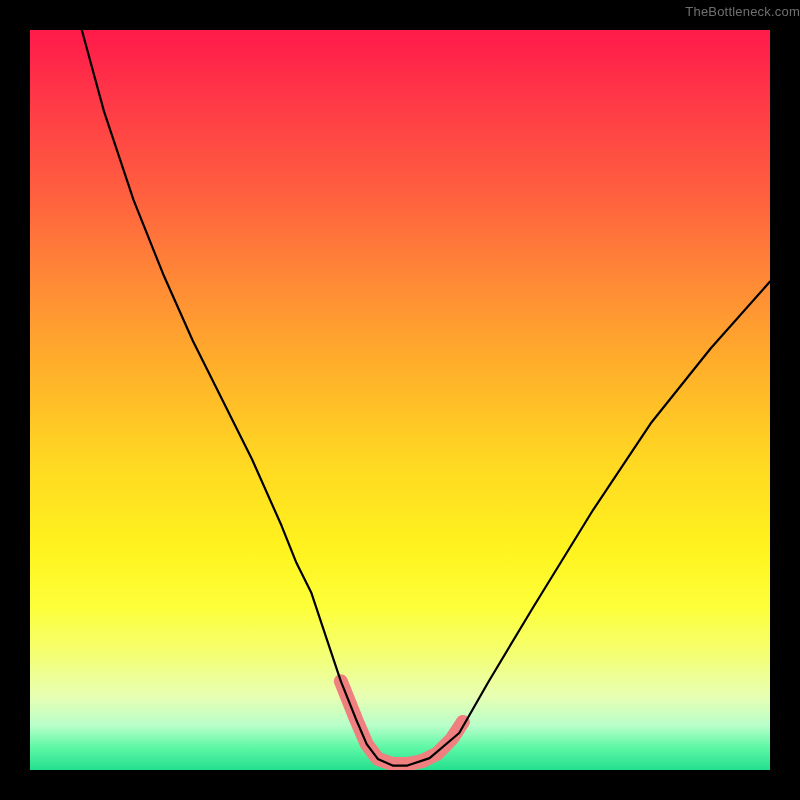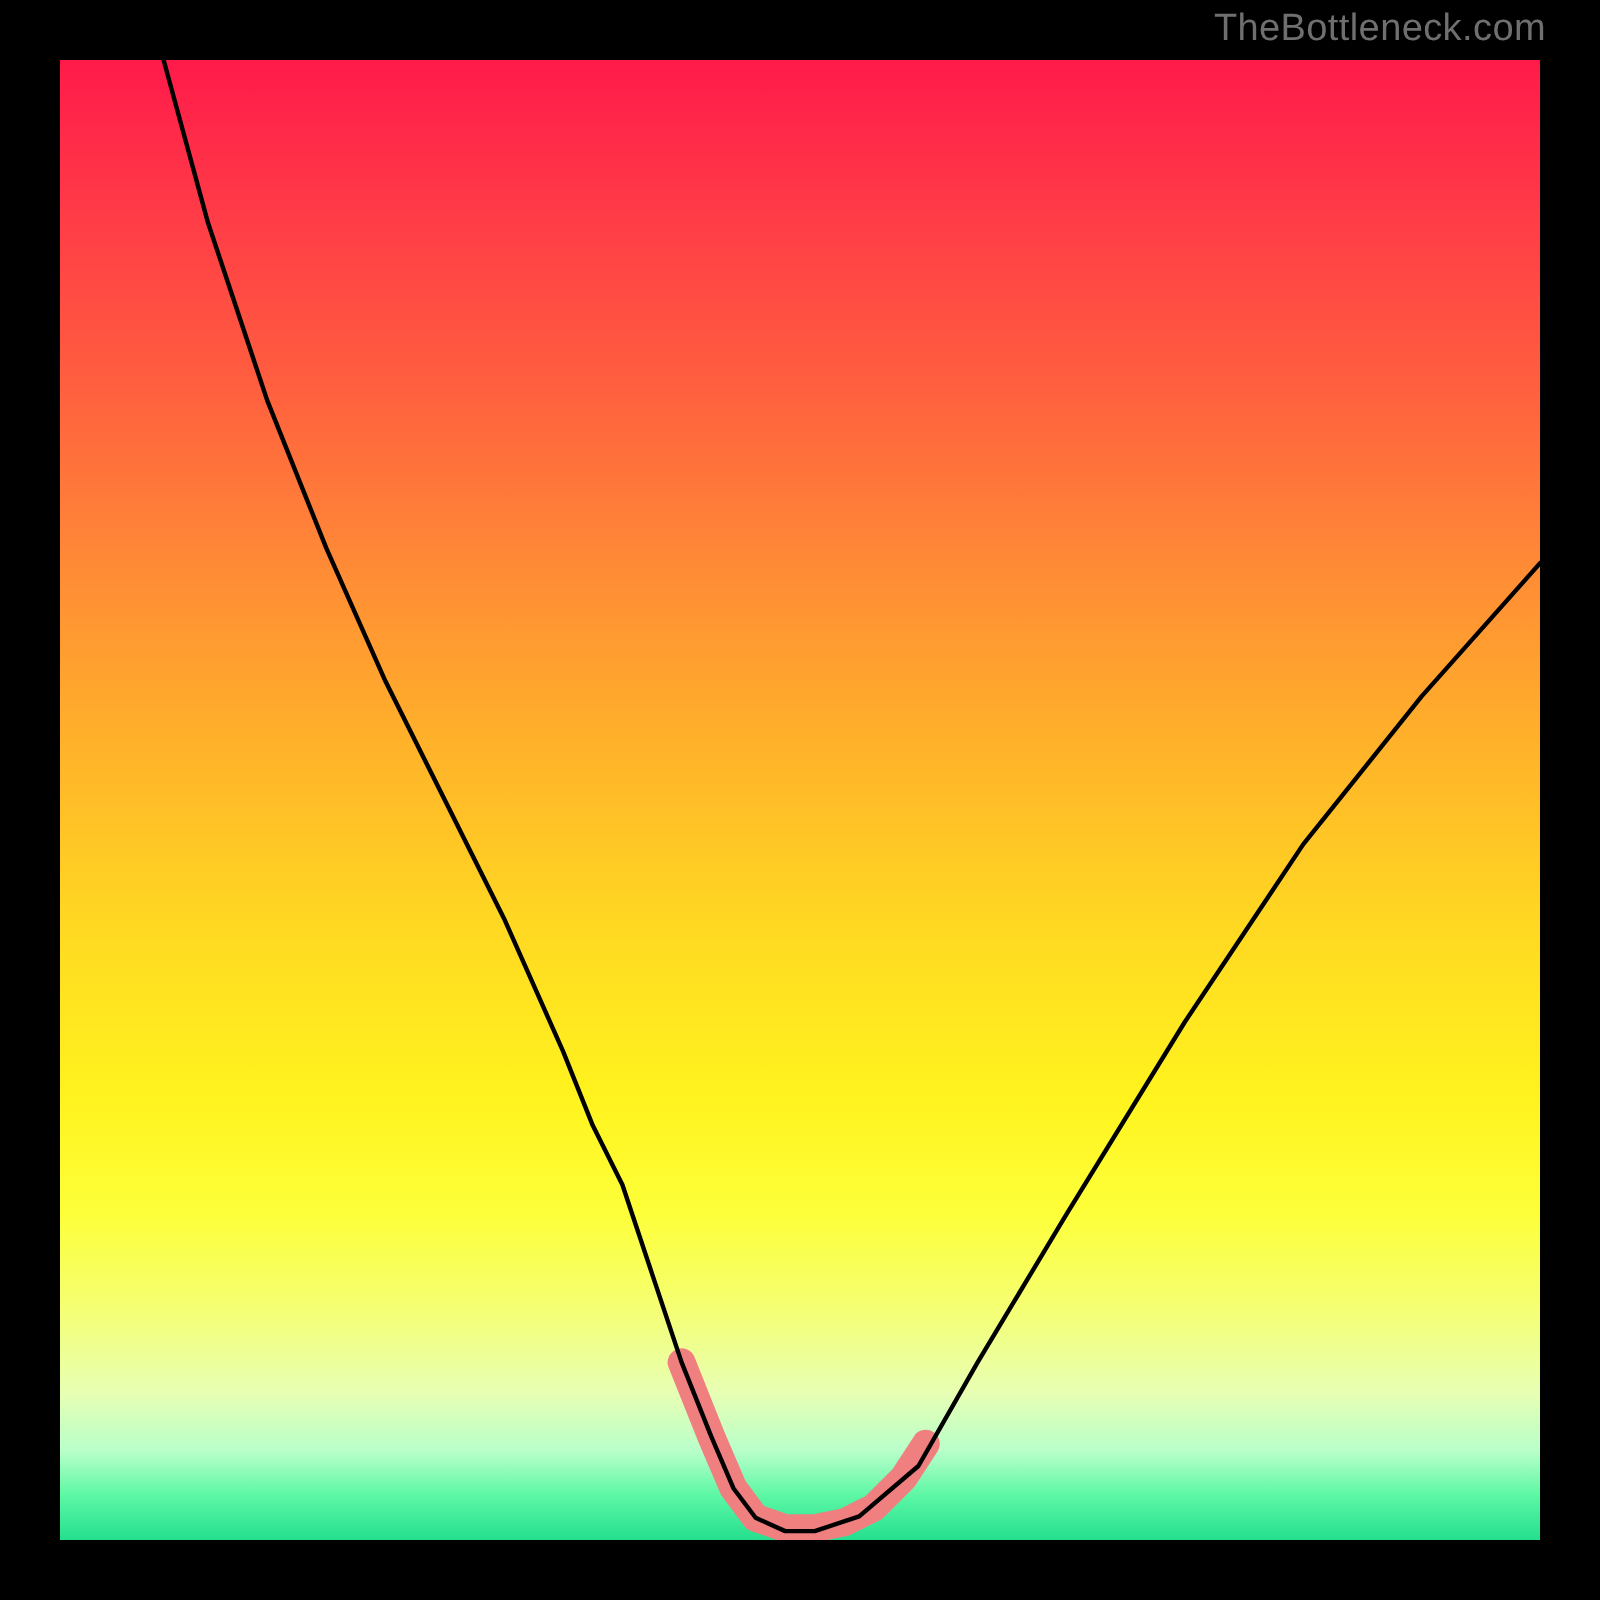--- a/index.html
+++ b/index.html
@@ -13,23 +13,23 @@
   }
   .frame {
     position: relative;
     width: 800px;
     height: 800px;
     background: #000;
   }
   .watermark {
     position: absolute;
     top: 4px;
-    right: 27px;
+    right: 0;
     color: #6f6f6f;
-    font-size: 19px;
+    font-size: 13px;
     font-weight: 500;
     z-index: 10;
     letter-spacing: 0.2px;
   }
   .plot-area {
     position: absolute;
     left: 30px;
     top: 30px;
     width: 740px;
     height: 740px;

